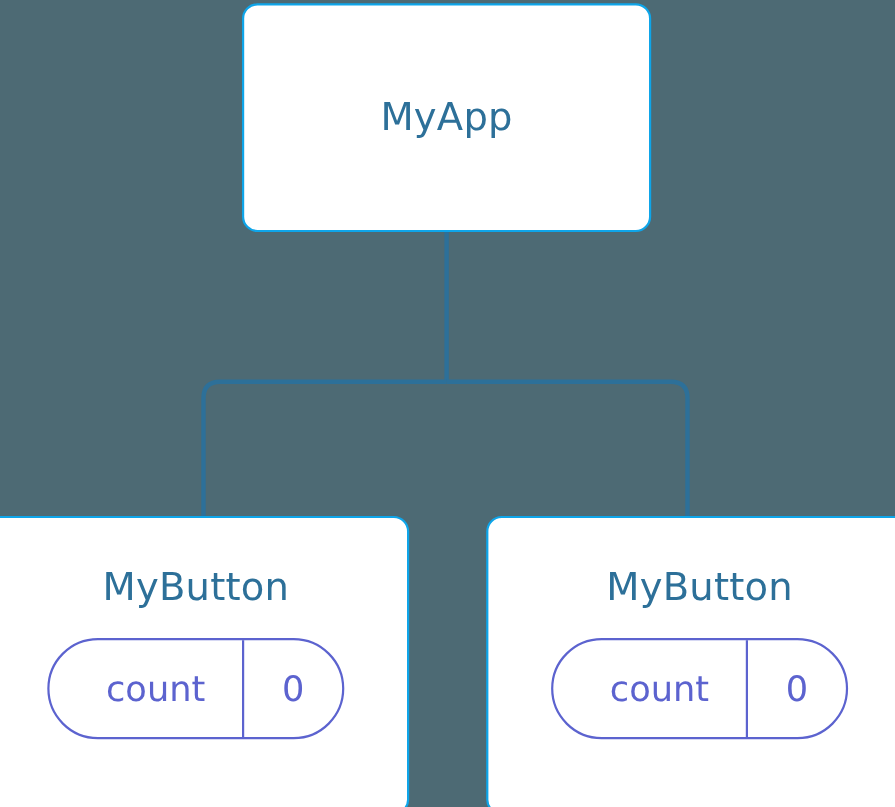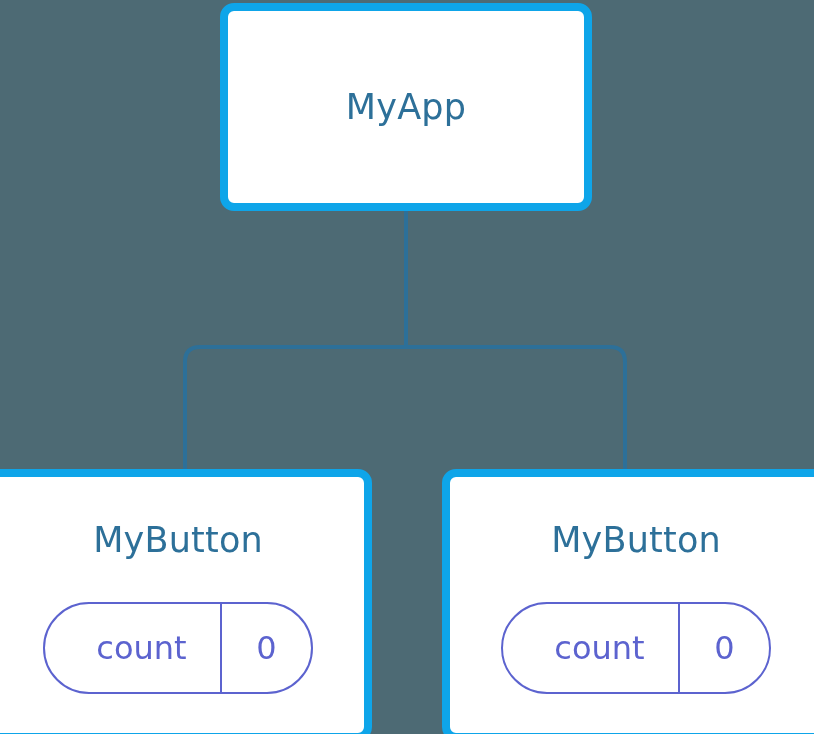--- a/index.html
+++ b/index.html
@@ -22,21 +22,21 @@
     position: absolute;
     left: 0;
     top: 0;
     width: 814px;
     height: 734px;
   }
   .node-card {
     position: absolute;
     box-sizing: border-box;
     background: #ffffff;
-    border: 8px solid #0ea5e9;
+    border: 2px solid #0ea5e9;
     border-radius: 14px;
     display: flex;
     flex-direction: column;
     align-items: center;
     z-index: 2;
   }
   .node-title {
     color: #2d7099;
     font-size: 35px;
     font-weight: 400;
@@ -62,21 +62,21 @@
   }
   #node-child-1 {
     left: 442px;
     top: 469px;
     width: 388px;
     height: 272px;
     padding-top: 46px;
   }
   .state-pill {
     position: relative;
-    margin-top: 44px;
+    margin-top: 28px;
     height: 92px;
     box-sizing: border-box;
     display: flex;
     align-items: stretch;
     border: 2px solid #5c63cf;
     border-radius: 46px;
     background: #ffffff;
   }
   .pill-key, .pill-val {
     display: flex;

